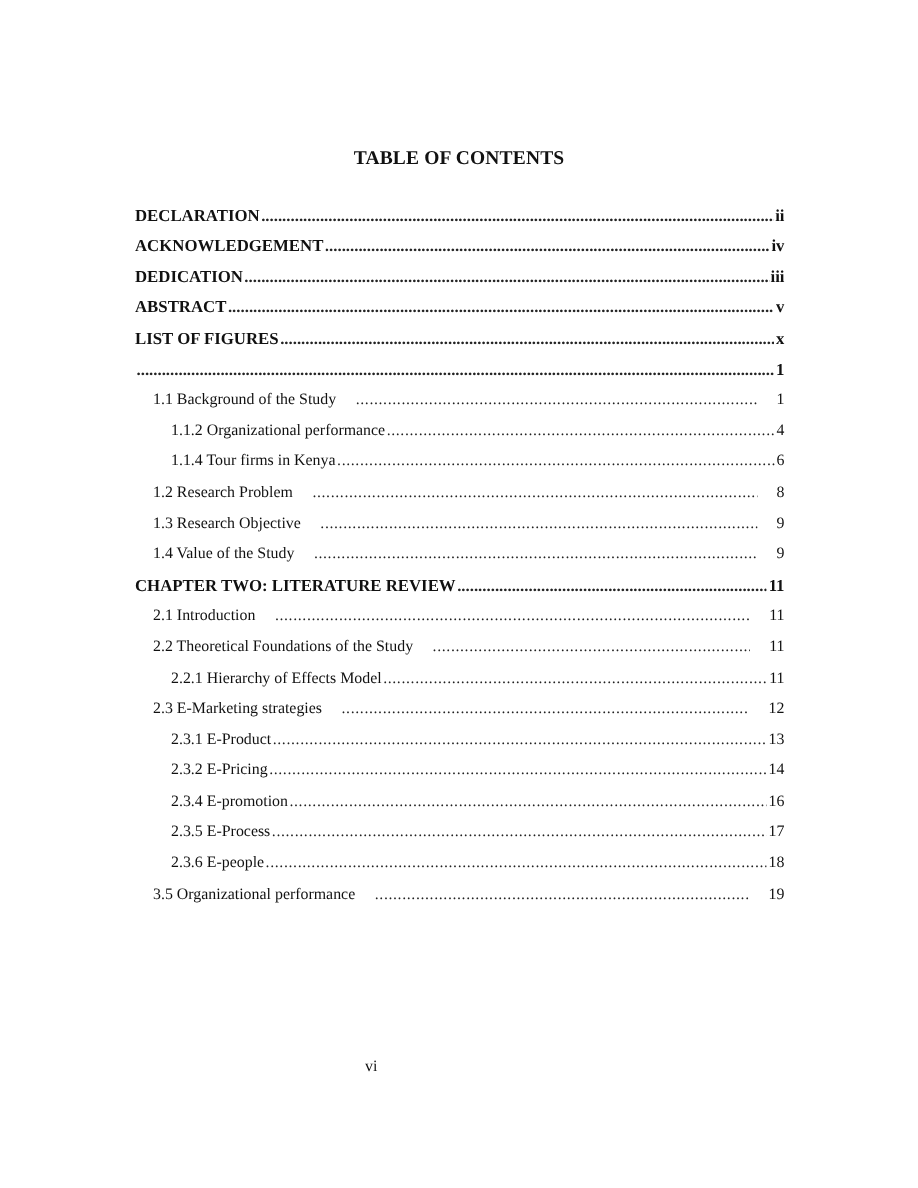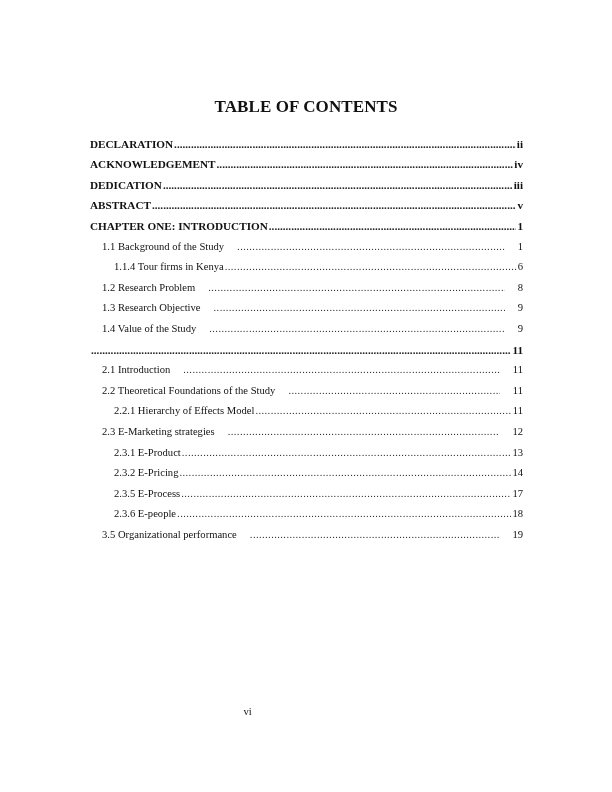--- a/index.html
+++ b/index.html
@@ -15,21 +15,21 @@
       color: #111111;
       overflow: hidden;
     }
     .page-title {
       position: absolute;
       top: 97px;
       left: 0;
       width: 612px;
       text-align: center;
       font-weight: bold;
-      font-size: 17px;
+      font-size: 13px;
       letter-spacing: 0.1px;
     }
     .toc {
       position: absolute;
       top: 130px;
       left: 90px;
       width: 433px;
     }
     .toc-row {
       display: flex;
@@ -104,50 +104,60 @@
       <span class="toc-label">DEDICATION</span>
       <span class="toc-leader"></span>
       <span class="toc-page">iii</span>
     </div>
     <div class="toc-row lvl0">
       <span class="toc-label">ABSTRACT</span>
       <span class="toc-leader"></span>
       <span class="toc-page">v</span>
     </div>
     <div class="toc-row lvl0">
-      <span class="toc-label">CHAPTER ONE: INTRODUCTION</span>
+      <span class="toc-label">LIST OF FIGURES </span>
+      <span class="toc-leader"></span>
+      <span class="toc-page">x</span>
+    </div>
+    <div class="toc-row lvl0">
       <span class="toc-leader"></span>
       <span class="toc-page">1</span>
     </div>
     <div class="toc-row lvl1">
       <span class="toc-label">1.1 Background of the Study </span>
       <span class="toc-leader"></span>
       <span class="toc-page">1</span>
     </div>
     <div class="toc-row lvl2">
+      <span class="toc-label">1.1.2 Organizational performance</span>
+      <span class="toc-leader"></span>
+      <span class="toc-page">4</span>
+    </div>
+    <div class="toc-row lvl2">
       <span class="toc-label">1.1.4 Tour firms in Kenya</span>
       <span class="toc-leader"></span>
       <span class="toc-page">6</span>
     </div>
     <div class="toc-row lvl1">
       <span class="toc-label">1.2 Research Problem </span>
       <span class="toc-leader"></span>
       <span class="toc-page">8</span>
     </div>
     <div class="toc-row lvl1">
       <span class="toc-label">1.3 Research Objective </span>
       <span class="toc-leader"></span>
       <span class="toc-page">9</span>
     </div>
     <div class="toc-row lvl1">
       <span class="toc-label">1.4 Value of the Study </span>
       <span class="toc-leader"></span>
       <span class="toc-page">9</span>
     </div>
     <div class="toc-row lvl0">
+      <span class="toc-label">CHAPTER TWO:  LITERATURE REVIEW</span>
       <span class="toc-leader"></span>
       <span class="toc-page">11</span>
     </div>
     <div class="toc-row lvl1">
       <span class="toc-label">2.1 Introduction</span>
       <span class="toc-leader"></span>
       <span class="toc-page">11</span>
     </div>
     <div class="toc-row lvl1">
       <span class="toc-label">2.2 Theoretical Foundations of the Study</span>
@@ -168,20 +178,25 @@
       <span class="toc-label">2.3.1 E-Product </span>
       <span class="toc-leader"></span>
       <span class="toc-page">13</span>
     </div>
     <div class="toc-row lvl2">
       <span class="toc-label">2.3.2 E-Pricing </span>
       <span class="toc-leader"></span>
       <span class="toc-page">14</span>
     </div>
     <div class="toc-row lvl2">
+      <span class="toc-label">2.3.4 E-promotion </span>
+      <span class="toc-leader"></span>
+      <span class="toc-page">16</span>
+    </div>
+    <div class="toc-row lvl2">
       <span class="toc-label">2.3.5 E-Process</span>
       <span class="toc-leader"></span>
       <span class="toc-page">17</span>
     </div>
     <div class="toc-row lvl2">
       <span class="toc-label">2.3.6 E-people </span>
       <span class="toc-leader"></span>
       <span class="toc-page">18</span>
     </div>
     <div class="toc-row lvl1">

